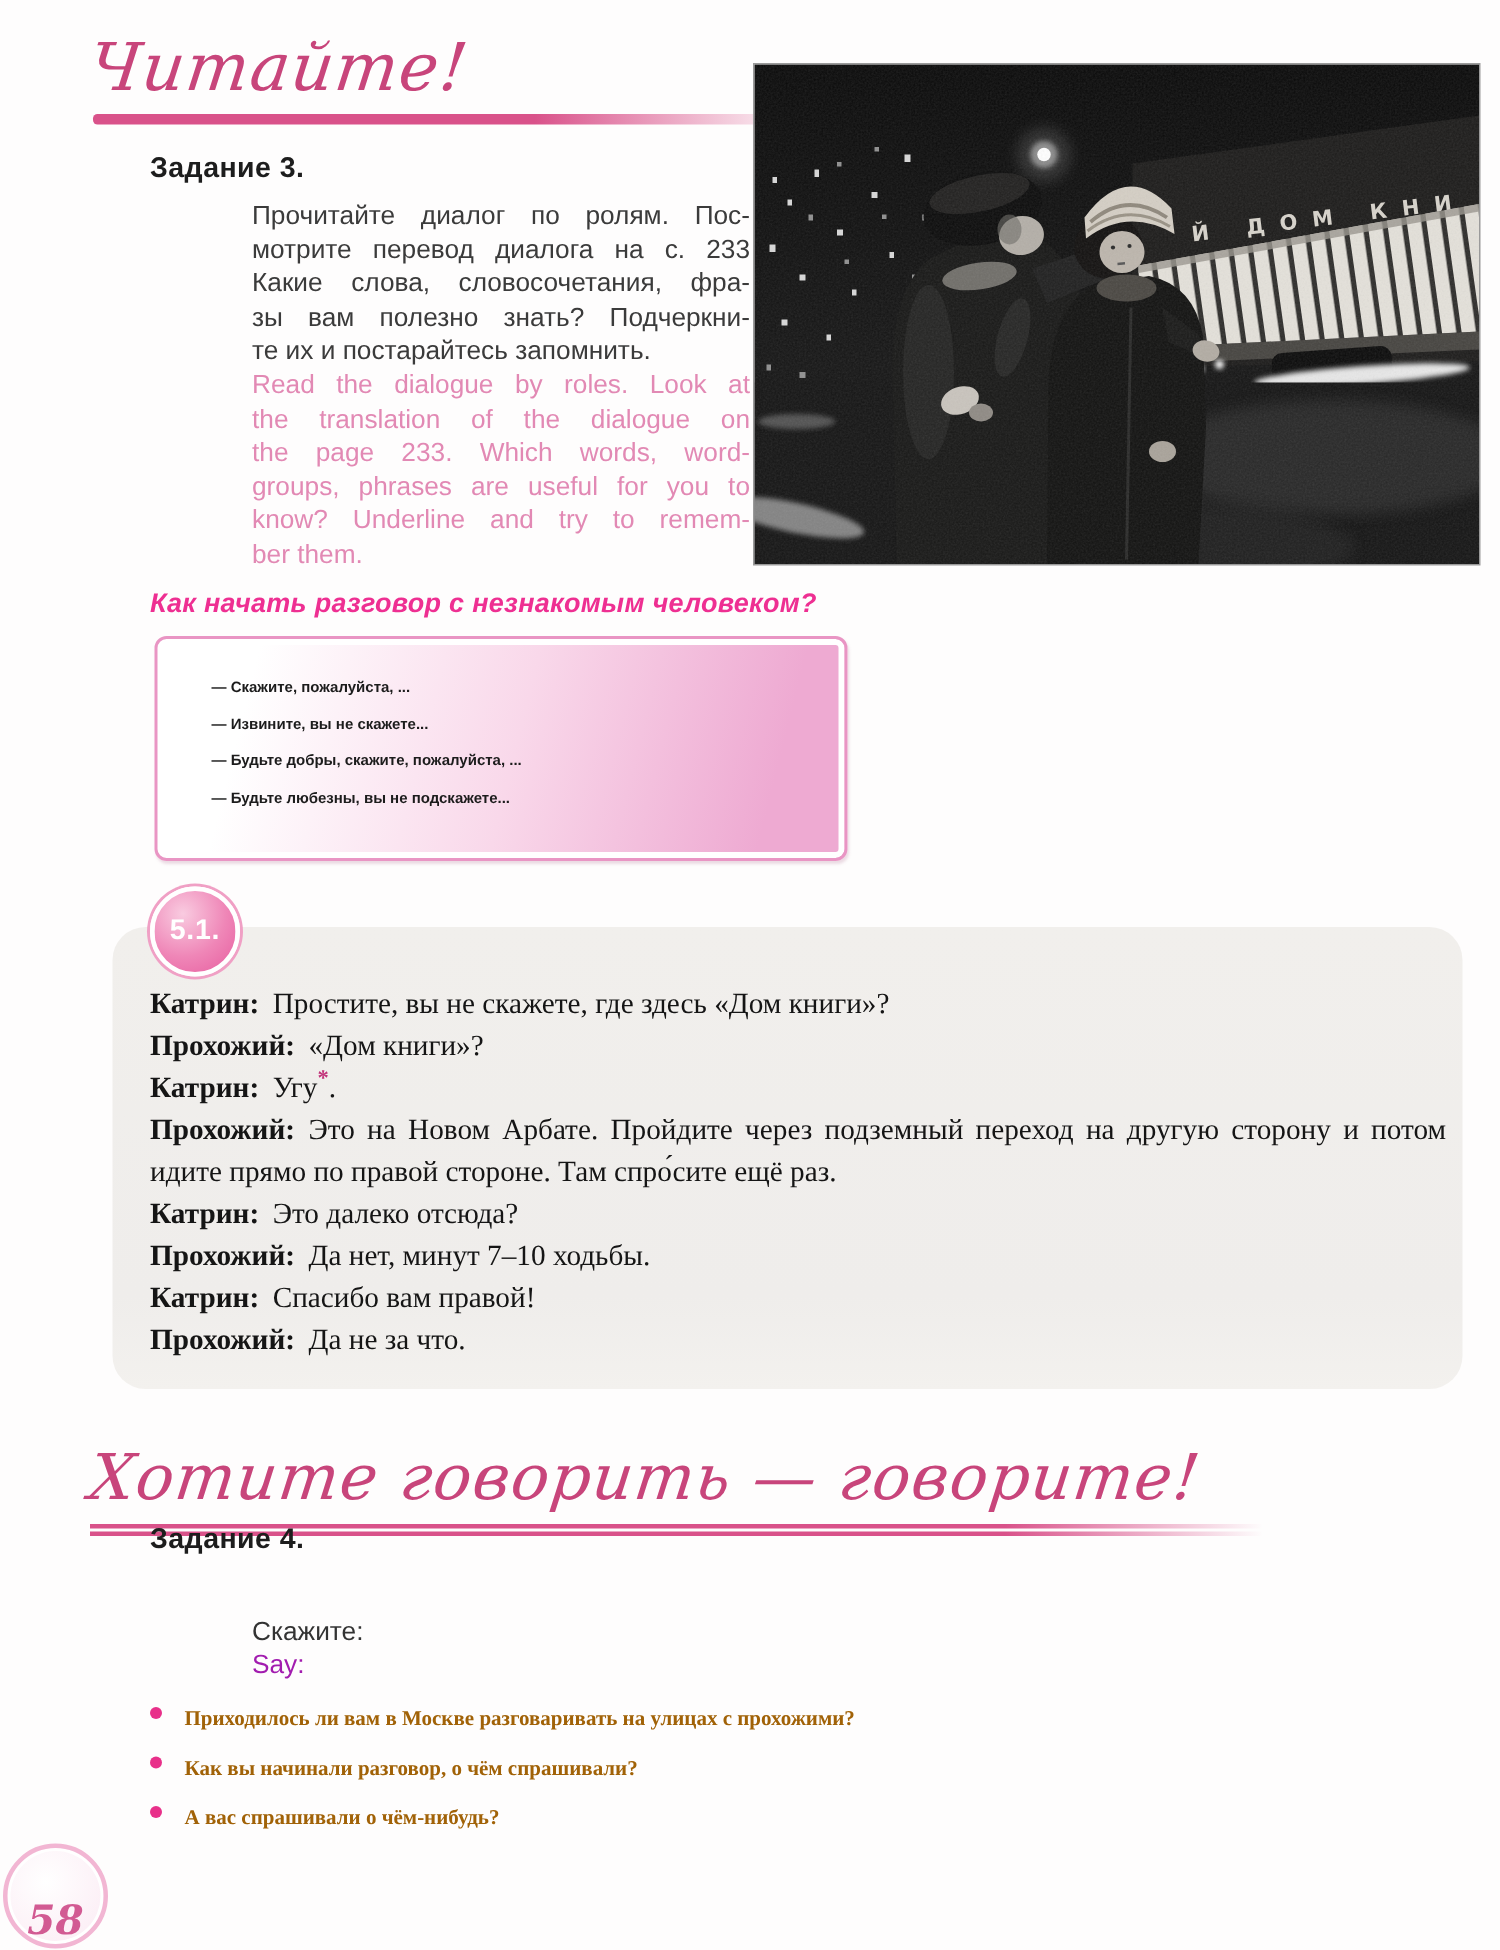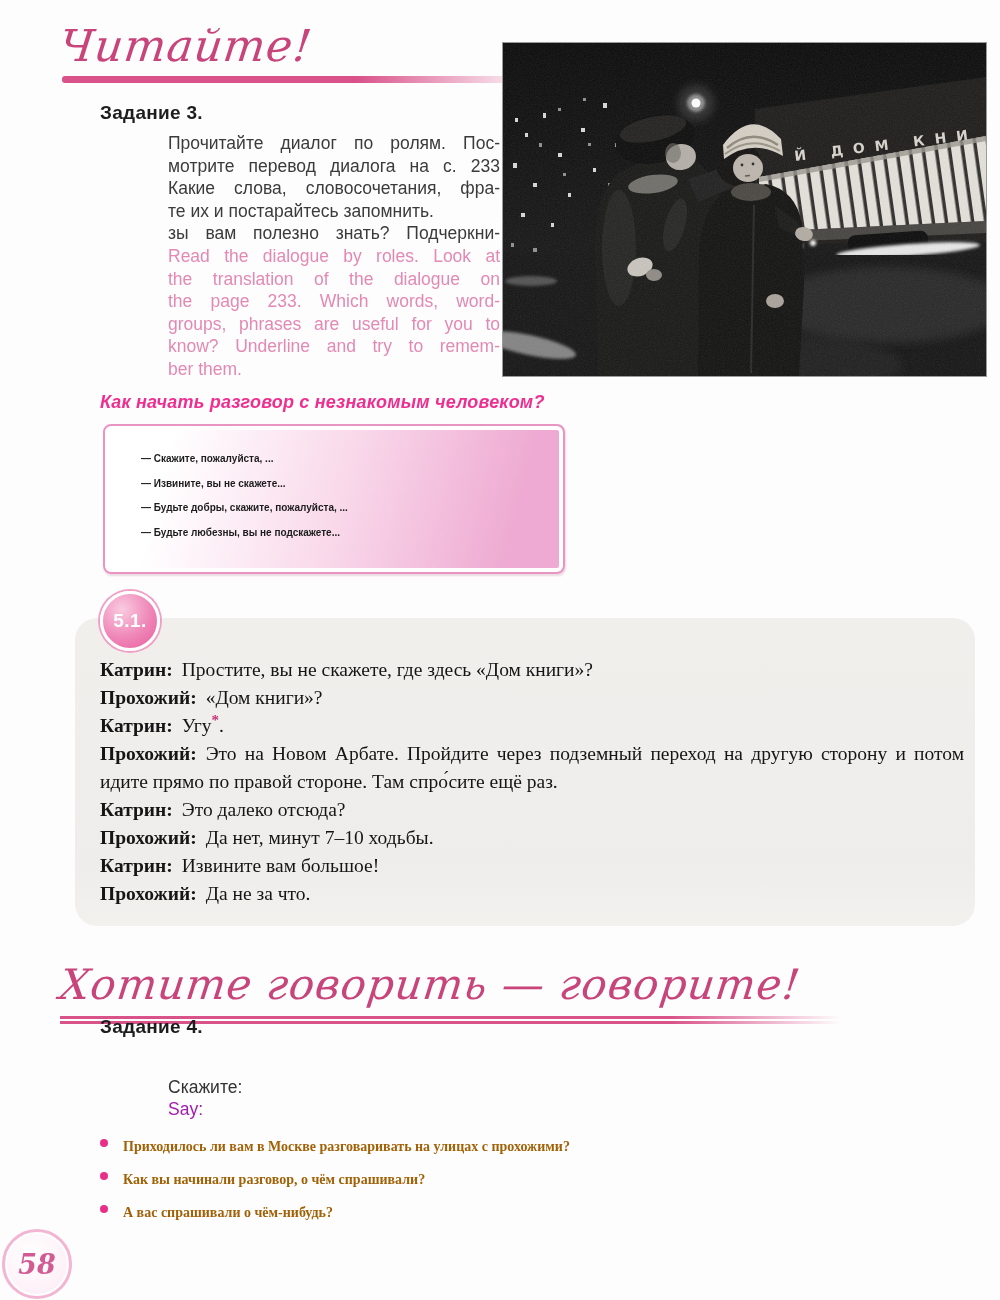--- a/index.html
+++ b/index.html
@@ -83,41 +83,41 @@
   #questions{position:absolute;left:100px;top:1130px;width:810px;
     font-family:"Liberation Serif",serif;font-size:14px;font-weight:bold;color:#a16207;}
   .q-row{display:flex;align-items:baseline;line-height:33px;}
   .q-dot{flex:0 0 auto;width:8px;height:8px;border-radius:50%;background:#e8308a;margin-right:15px;position:relative;top:-4px;}
 
   
   #page-circle{
     position:absolute;left:2px;top:1229px;width:64px;height:64px;border-radius:50%;
     background:radial-gradient(circle at 40% 35%,#fff,#fbeaf3);
     border:3px solid #f2b6d3;box-shadow:inset 0 0 0 2px #fff;
-    display:flex;align-items:center;justify-content:center;
+    display:flex;align-items:flex-end;justify-content:center;
   }
   #page-number{font-family:"DejaVu Serif",serif;font-style:italic;font-weight:bold;font-size:27px;color:#d25b93;}
 </style>
 </head>
 <body>
 
 <div class="page">
 
   <div id="heading-read" class="script-heading">Читайте!</div>
   <div id="rule-read"></div>
 
   <div id="task3" class="task-label">Задание 3.</div>
 
   <div id="instructions">
     <div id="instr-ru">
       <div class="instr-line">Прочитайте диалог по ролям. Пос-</div>
       <div class="instr-line">мотрите перевод диалога на с. 233</div>
       <div class="instr-line">Какие слова, словосочетания, фра-</div>
+      <div class="instr-line">зы вам полезно знать? Подчеркни-</div>
       <div class="instr-line last">те их и постарайтесь запомнить.</div>
-      <div class="instr-line">зы вам полезно знать? Подчеркни-</div>
     </div>
     <div id="instr-en">
       <div class="instr-line">Read the dialogue by roles. Look at</div>
       <div class="instr-line">the translation of the dialogue on</div>
       <div class="instr-line">the page 233. Which words, word-</div>
       <div class="instr-line">groups, phrases are useful for you to</div>
       <div class="instr-line">know? Underline and try to remem-</div>
       <div class="instr-line last">ber them.</div>
     </div>
   </div>
@@ -254,21 +254,21 @@
 
   <div id="badge51">5.1.</div>
   <div id="dialogue-box"></div>
   <div id="dialogue-lines">
     <div class="dline"><span class="spk">Катрин:</span><span>Простите, вы не скажете, где здесь «Дом книги»?</span></div>
     <div class="dline"><span class="spk">Прохожий:</span><span>«Дом книги»?</span></div>
     <div class="dline"><span class="spk">Катрин:</span><span>Угу</span><span class="mark">*</span><span>.</span></div>
     <div class="dline long"><span class="spk">Прохожий:</span><span>Это на Новом Арбате. Пройдите через подземный переход на другую сторону и потом идите прямо по правой стороне. Там спро́сите ещё раз.</span></div>
     <div class="dline"><span class="spk">Катрин:</span><span>Это далеко отсюда?</span></div>
     <div class="dline"><span class="spk">Прохожий:</span><span>Да нет, минут 7–10 ходьбы.</span></div>
-    <div class="dline"><span class="spk">Катрин:</span><span>Извините вам большое!</span></div>
+    <div class="dline"><span class="spk">Катрин:</span><span>Спасибо вам правой!</span></div>
     <div class="dline"><span class="spk">Прохожий:</span><span>Да не за что.</span></div>
   </div>
 
   <div id="heading-speak" class="script-heading">Хотите говорить — говорите!</div>
   <div id="rule-speak-a" class="double-rule"></div>
   <div id="rule-speak-b" class="double-rule"></div>
 
   <div id="task4" class="task-label">Задание 4.</div>
   <div id="prompt-ru">Скажите:</div>
   <div id="prompt-en">Say:</div>

